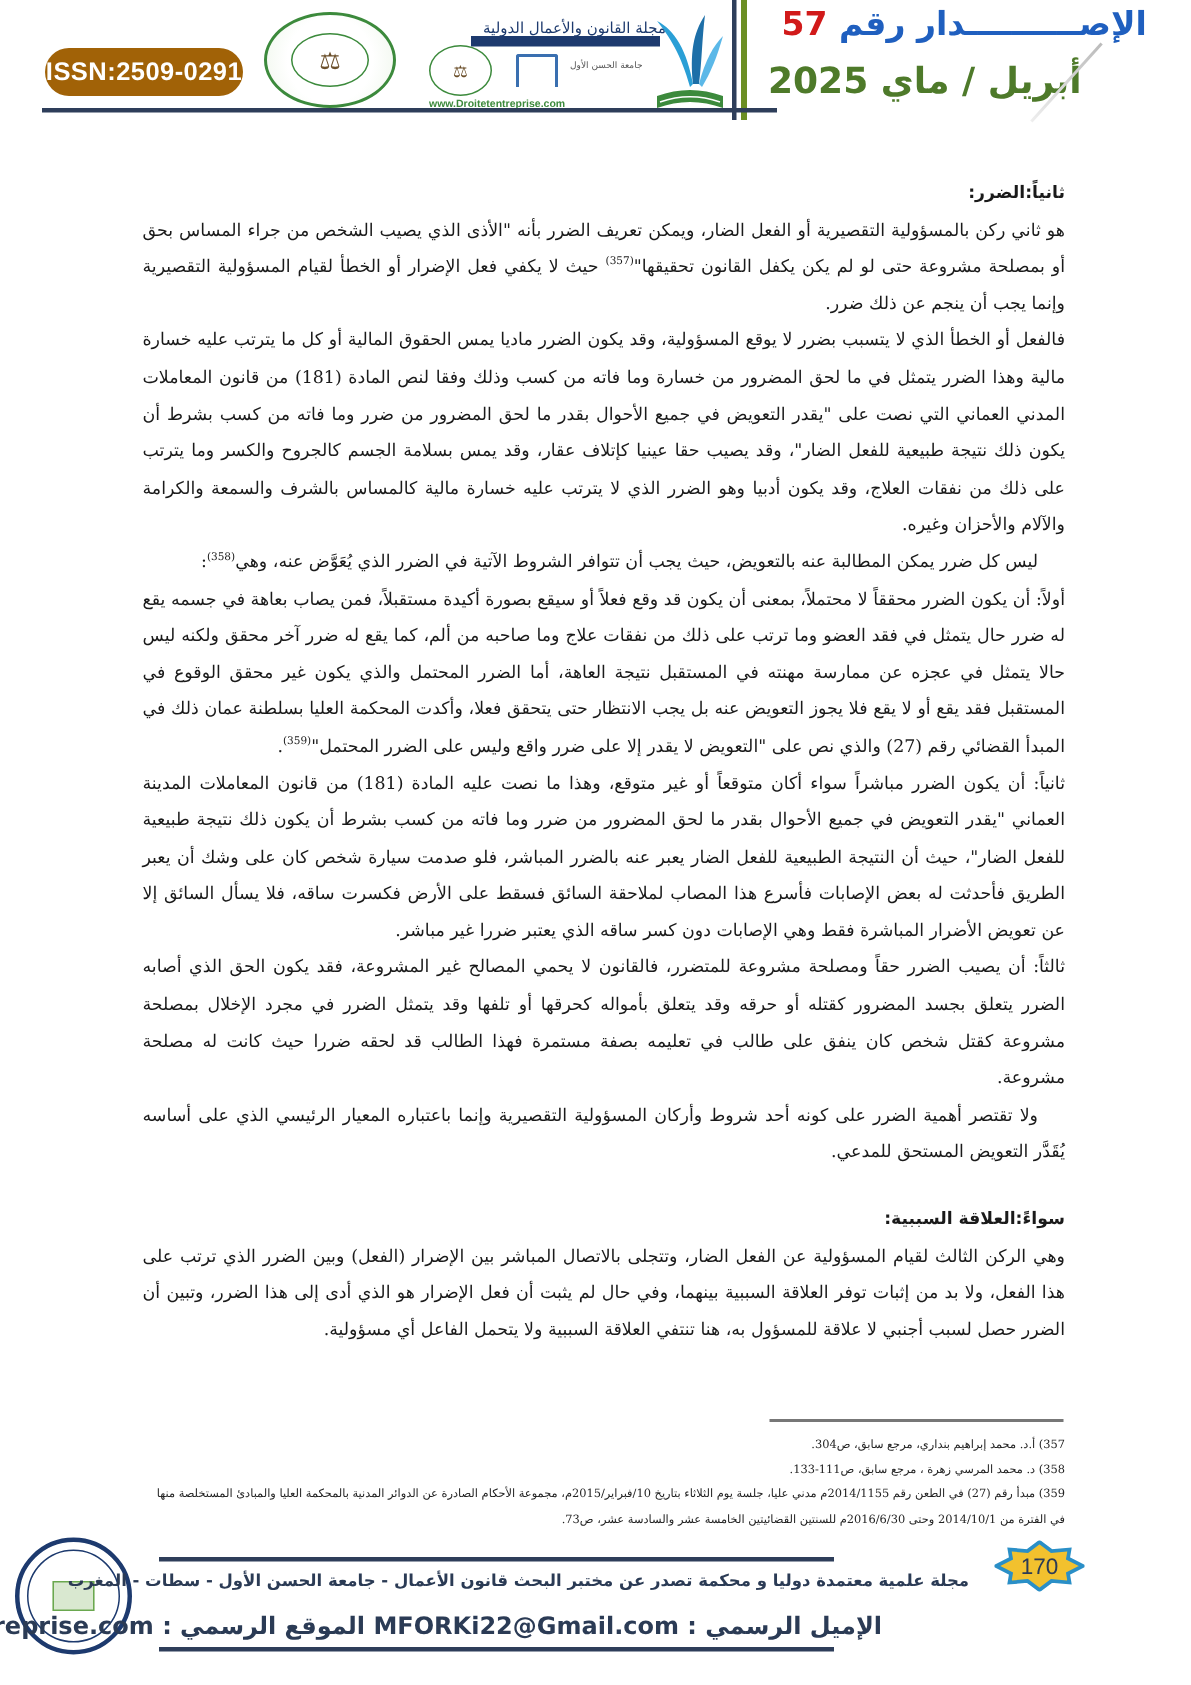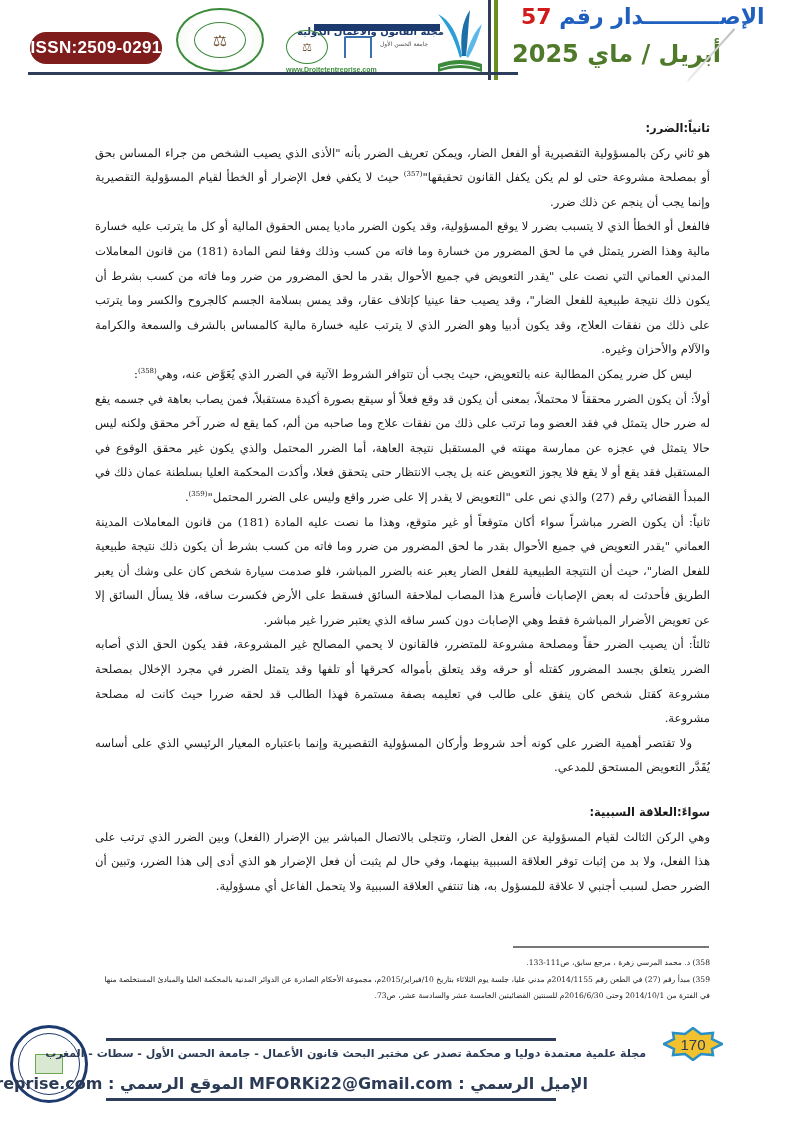--- a/index.html
+++ b/index.html
@@ -3,35 +3,35 @@
 <meta charset="utf-8">
 <style>
   * { box-sizing: border-box; margin: 0; padding: 0; }
   html, body { width: 794px; height: 1123px; background: #ffffff; overflow: hidden; }
   body { position: relative; font-family: "DejaVu Sans", sans-serif; color: #1a1a1a; }
 
   
   .header { position: absolute; left: 0; top: 0; width: 794px; height: 84px; }
   .issn {
     position: absolute; left: 30px; top: 32px; width: 132px; height: 32px;
-    background: #7f1d1d; border-radius: 16px; color: #fff;
+    background: #a16207; border-radius: 16px; color: #fff;
     font-family: "Liberation Sans", sans-serif; font-size: 17px; font-weight: bold;
     display: flex; align-items: center; justify-content: center; letter-spacing: 0.3px;
   }
   .lab-seal {
     position: absolute; left: 176px; top: 8px; width: 88px; height: 64px;
     border: 2px solid #3c8a3c; border-radius: 50%;
     display: flex; align-items: center; justify-content: center;
     background: radial-gradient(circle, #ffffff 55%, #eef6ea 100%);
   }
   .lab-seal .inner { width: 52px; height: 36px; border: 1px solid #3c8a3c; border-radius: 50%; display:flex; align-items:center; justify-content:center; }
   .lab-seal .scale { font-size: 16px; color: #6b4f2a; }
   .journal-logo { position: absolute; left: 284px; top: 6px; width: 200px; height: 70px; }
   .journal-logo .jtitle {
-    position: absolute; right: 40px; top: 20px; font-size: 10px; font-weight: bold; color: #1d3a6e; direction: rtl; white-space: nowrap;
+    position: absolute; right: 40px; top: 8px; font-size: 10px; font-weight: normal; color: #1d3a6e; direction: rtl; white-space: nowrap;
   }
   .journal-logo .jbar { position: absolute; left: 30px; top: 18px; width: 126px; height: 7px; background: #1d3a6e; }
   .journal-logo .mini-seal {
     position: absolute; left: 2px; top: 24px; width: 42px; height: 34px;
     border: 1.5px solid #3c8a3c; border-radius: 50%;
     display:flex; align-items:center; justify-content:center; font-size: 11px; color:#6b4f2a;
   }
   .journal-logo .univ { position: absolute; left: 60px; top: 30px; width: 28px; height: 22px; border: 2px solid #3a6fb0; border-bottom: none; border-radius: 2px 2px 0 0; }
   .journal-logo .univ-name { position: absolute; left: 96px; top: 34px; font-size: 6px; color: #555; direction: rtl; }
   .journal-logo .site { position: absolute; left: 2px; top: 60px; font-size: 7px; color: #3c8a3c; font-weight: bold; font-family: "Liberation Sans", sans-serif; }
@@ -146,20 +146,21 @@
   <p><span>أولاً: أن يكون الضرر محققاً لا محتملاً، بمعنى أن يكون قد وقع فعلاً أو سيقع بصورة أكيدة مستقبلاً، فمن يصاب بعاهة في جسمه يقع له ضرر حال يتمثل في فقد العضو وما ترتب على ذلك من نفقات علاج وما صاحبه من ألم، كما يقع له ضرر آخر محقق ولكنه ليس حالا يتمثل في عجزه عن ممارسة مهنته في المستقبل نتيجة العاهة، أما الضرر المحتمل والذي يكون غير محقق الوقوع في المستقبل فقد يقع أو لا يقع فلا يجوز التعويض عنه بل يجب الانتظار حتى يتحقق فعلا، وأكدت المحكمة العليا بسلطنة عمان ذلك في المبدأ القضائي رقم (27) والذي نص على "التعويض لا يقدر إلا على ضرر واقع وليس على الضرر المحتمل"</span><sup>(359)</sup><span>.</span></p>
   <p>ثانياً: أن يكون الضرر مباشراً سواء أكان متوقعاً أو غير متوقع، وهذا ما نصت عليه المادة (181) من قانون المعاملات المدينة العماني "يقدر التعويض في جميع الأحوال بقدر ما لحق المضرور من ضرر وما فاته من كسب بشرط أن يكون ذلك نتيجة طبيعية للفعل الضار"، حيث أن النتيجة الطبيعية للفعل الضار يعبر عنه بالضرر المباشر، فلو صدمت سيارة شخص كان على وشك أن يعبر الطريق فأحدثت له بعض الإصابات فأسرع هذا المصاب لملاحقة السائق فسقط على الأرض فكسرت ساقه، فلا يسأل السائق إلا عن تعويض الأضرار المباشرة فقط وهي الإصابات دون كسر ساقه الذي يعتبر ضررا غير مباشر.</p>
   <p>ثالثاً: أن يصيب الضرر حقاً ومصلحة مشروعة للمتضرر، فالقانون لا يحمي المصالح غير المشروعة، فقد يكون الحق الذي أصابه الضرر يتعلق بجسد المضرور كقتله أو حرقه وقد يتعلق بأمواله كحرقها أو تلفها وقد يتمثل الضرر في مجرد الإخلال بمصلحة مشروعة كقتل شخص كان ينفق على طالب في تعليمه بصفة مستمرة فهذا الطالب قد لحقه ضررا حيث كانت له مصلحة مشروعة.</p>
   <p class="indent">ولا تقتصر أهمية الضرر على كونه أحد شروط وأركان المسؤولية التقصيرية وإنما باعتباره المعيار الرئيسي الذي على أساسه يُقَدَّر التعويض المستحق للمدعي.</p>
   <p class="heading">سواءً:العلاقة السببية:</p>
   <p>وهي الركن الثالث لقيام المسؤولية عن الفعل الضار، وتتجلى بالاتصال المباشر بين الإضرار (الفعل) وبين الضرر الذي ترتب على هذا الفعل، ولا بد من إثبات توفر العلاقة السببية بينهما، وفي حال لم يثبت أن فعل الإضرار هو الذي أدى إلى هذا الضرر، وتبين أن الضرر حصل لسبب أجنبي لا علاقة للمسؤول به، هنا تنتفي العلاقة السببية ولا يتحمل الفاعل أي مسؤولية.</p>
 </div>
 
 <div class="fn-rule"></div>
 <div class="footnotes">
+  <p>357) أ.د. محمد إبراهيم بنداري، مرجع سابق، ص304.</p>
   <p>358) د. محمد المرسي زهرة ، مرجع سابق، ص111-133.</p>
   <p>359) مبدأ رقم (27) في الطعن رقم 2014/1155م مدني عليا، جلسة يوم الثلاثاء بتاريخ 10/فبراير/2015م، مجموعة الأحكام الصادرة عن الدوائر المدنية بالمحكمة العليا والمبادئ المستخلصة منها في الفترة من 2014/10/1 وحتى 2016/6/30م للسنتين القضائيتين الخامسة عشر والسادسة عشر، ص73.</p>
 </div>
 
 <div class="stamp" title="الدكتور مصطفى الفوركي">
   <div class="ring">
       <div class="core"></div>
     </div>
 </div>
 

